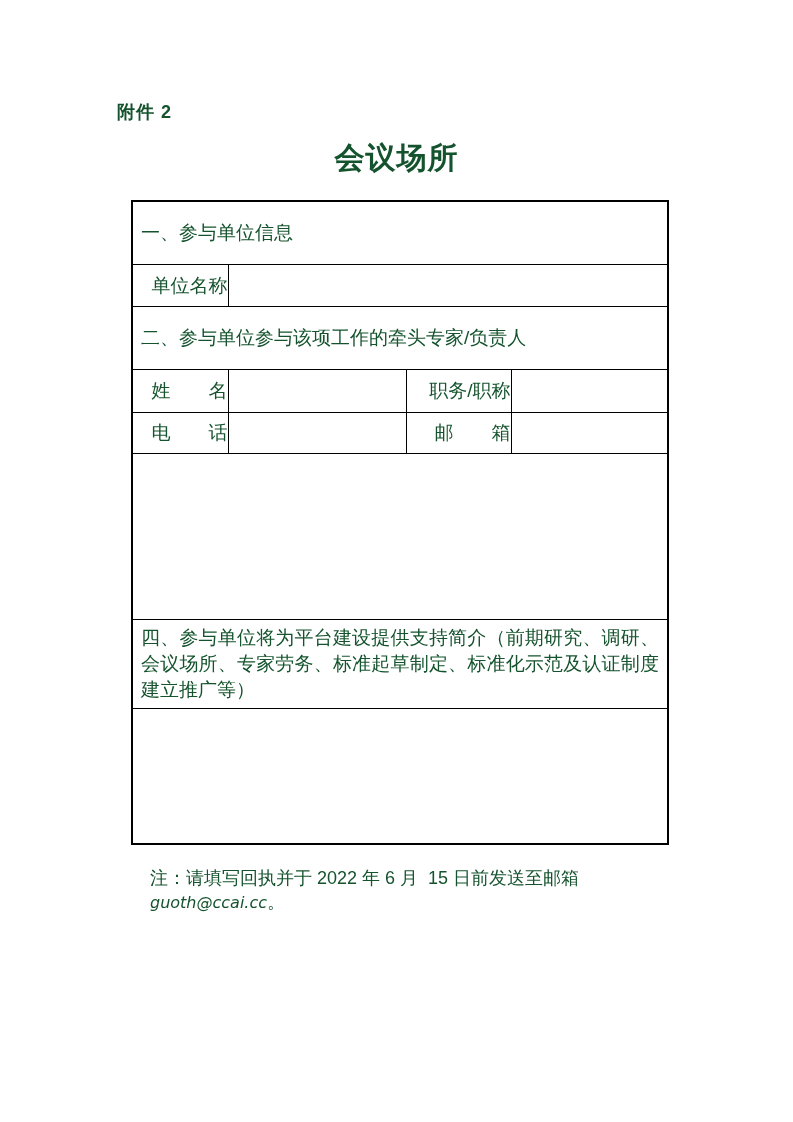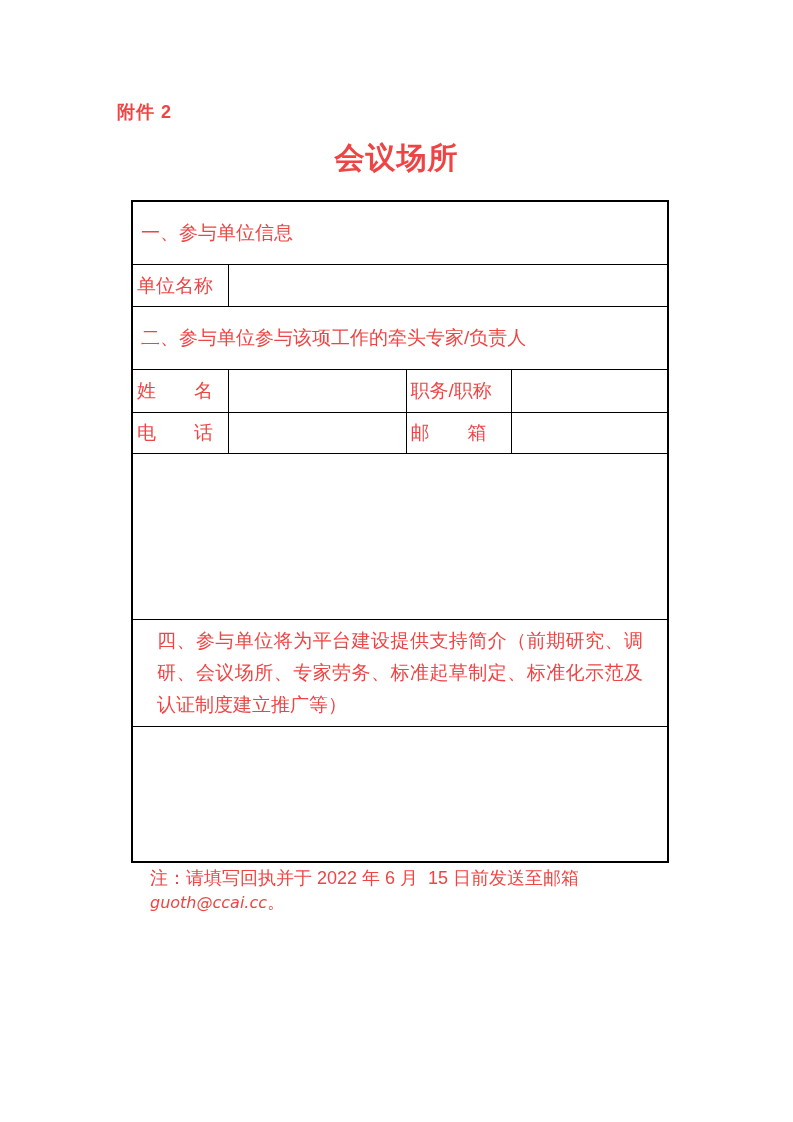--- a/index.html
+++ b/index.html
@@ -4,21 +4,21 @@
 <style>
   * { margin: 0; padding: 0; box-sizing: border-box; }
   html, body { background: #ffffff; }
   .page {
     position: relative;
     width: 793px;
     height: 1122px;
     background: #ffffff;
     margin: 0 auto;
     font-family: "Liberation Sans", "DejaVu Sans", sans-serif;
-    color: #ef4444;
+    color: #14532d;
     overflow: hidden;
   }
   .attachment-label {
     position: absolute;
     left: 117px;
     top: 100px;
     font-size: 18px;
     font-weight: bold;
     letter-spacing: 1px;
   }
@@ -45,28 +45,28 @@
   table.receipt td {
     border: 1px solid #000;
     vertical-align: middle;
     overflow: hidden;
   }
   td.sec-header {
     padding: 18px 8px;
     text-align: left;
   }
   td.sec-header.two-line {
-    line-height: 32px;
-    padding: 5px 24px;
+    line-height: 26px;
+    padding: 5px 8px;
     text-align: justify;
     text-justify: inter-ideograph;
   }
   td.label-cell {
     padding: 2px 0 2px 4px;
-    text-align: left;
+    text-align: right;
     white-space: nowrap;
   }
   td.input-cell { background: #ffffff; }
   td.big-cell { background: #ffffff; vertical-align: top; padding: 4px 8px; }
   .doc-note {
     position: absolute;
     left: 150px;
     top: 866px;
     width: 540px;
     font-size: 18px;

